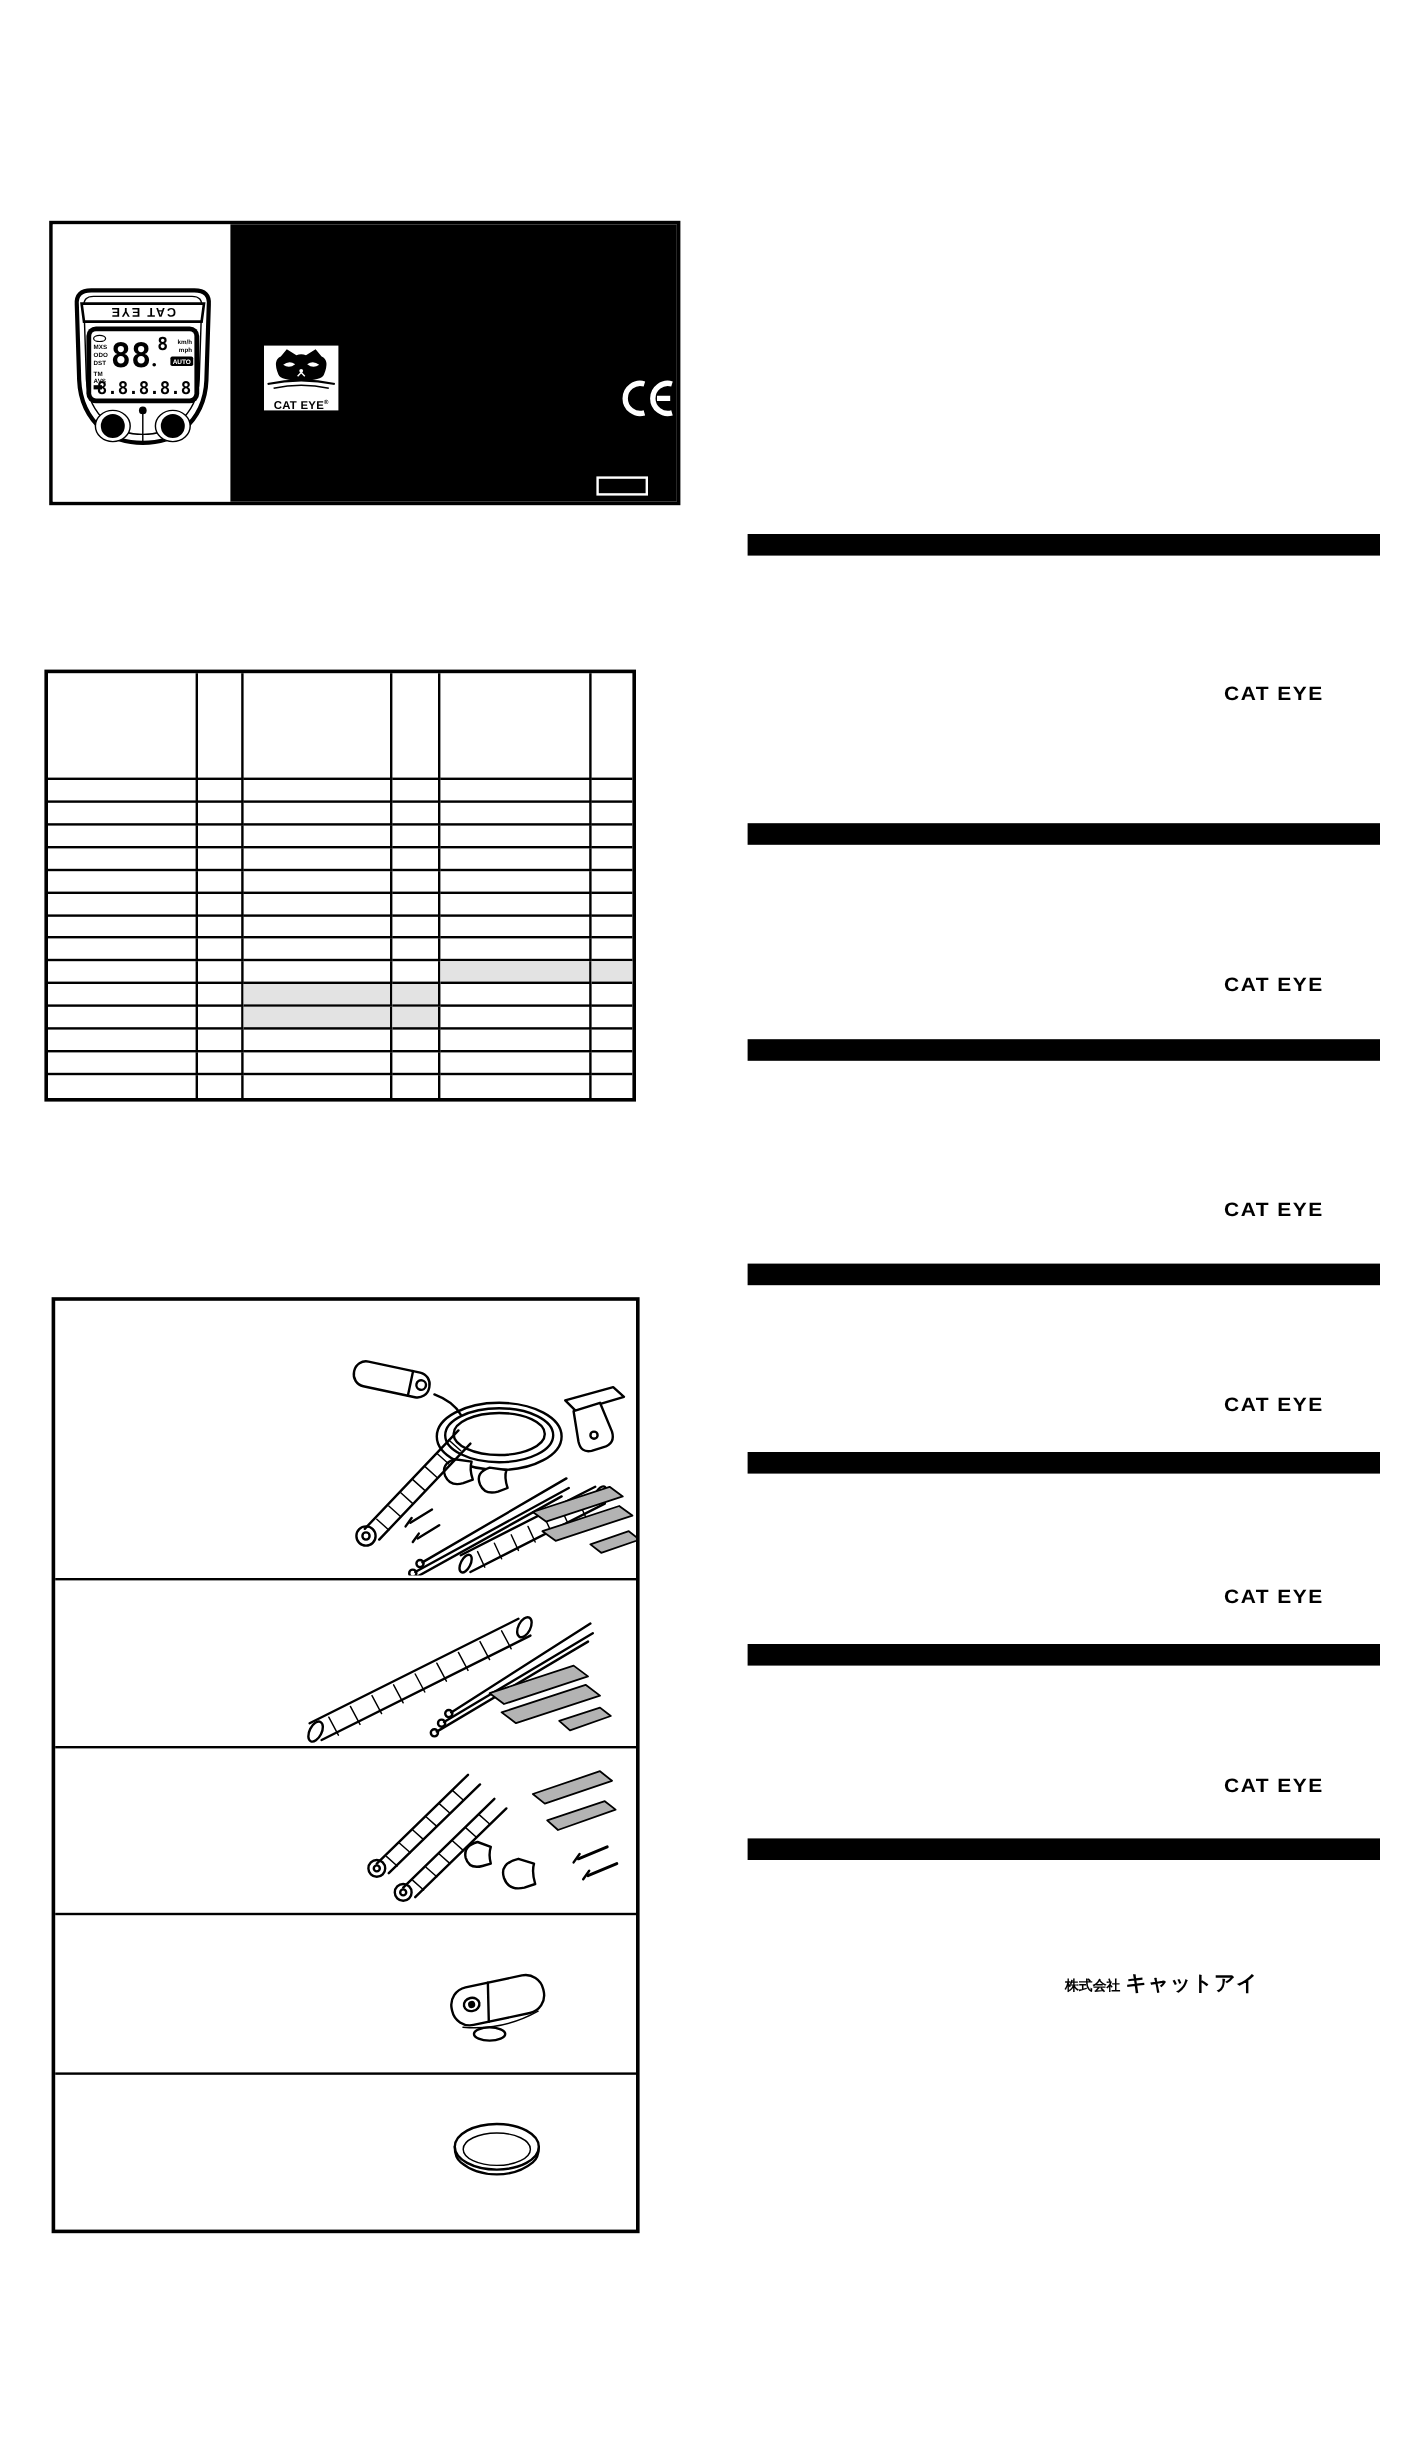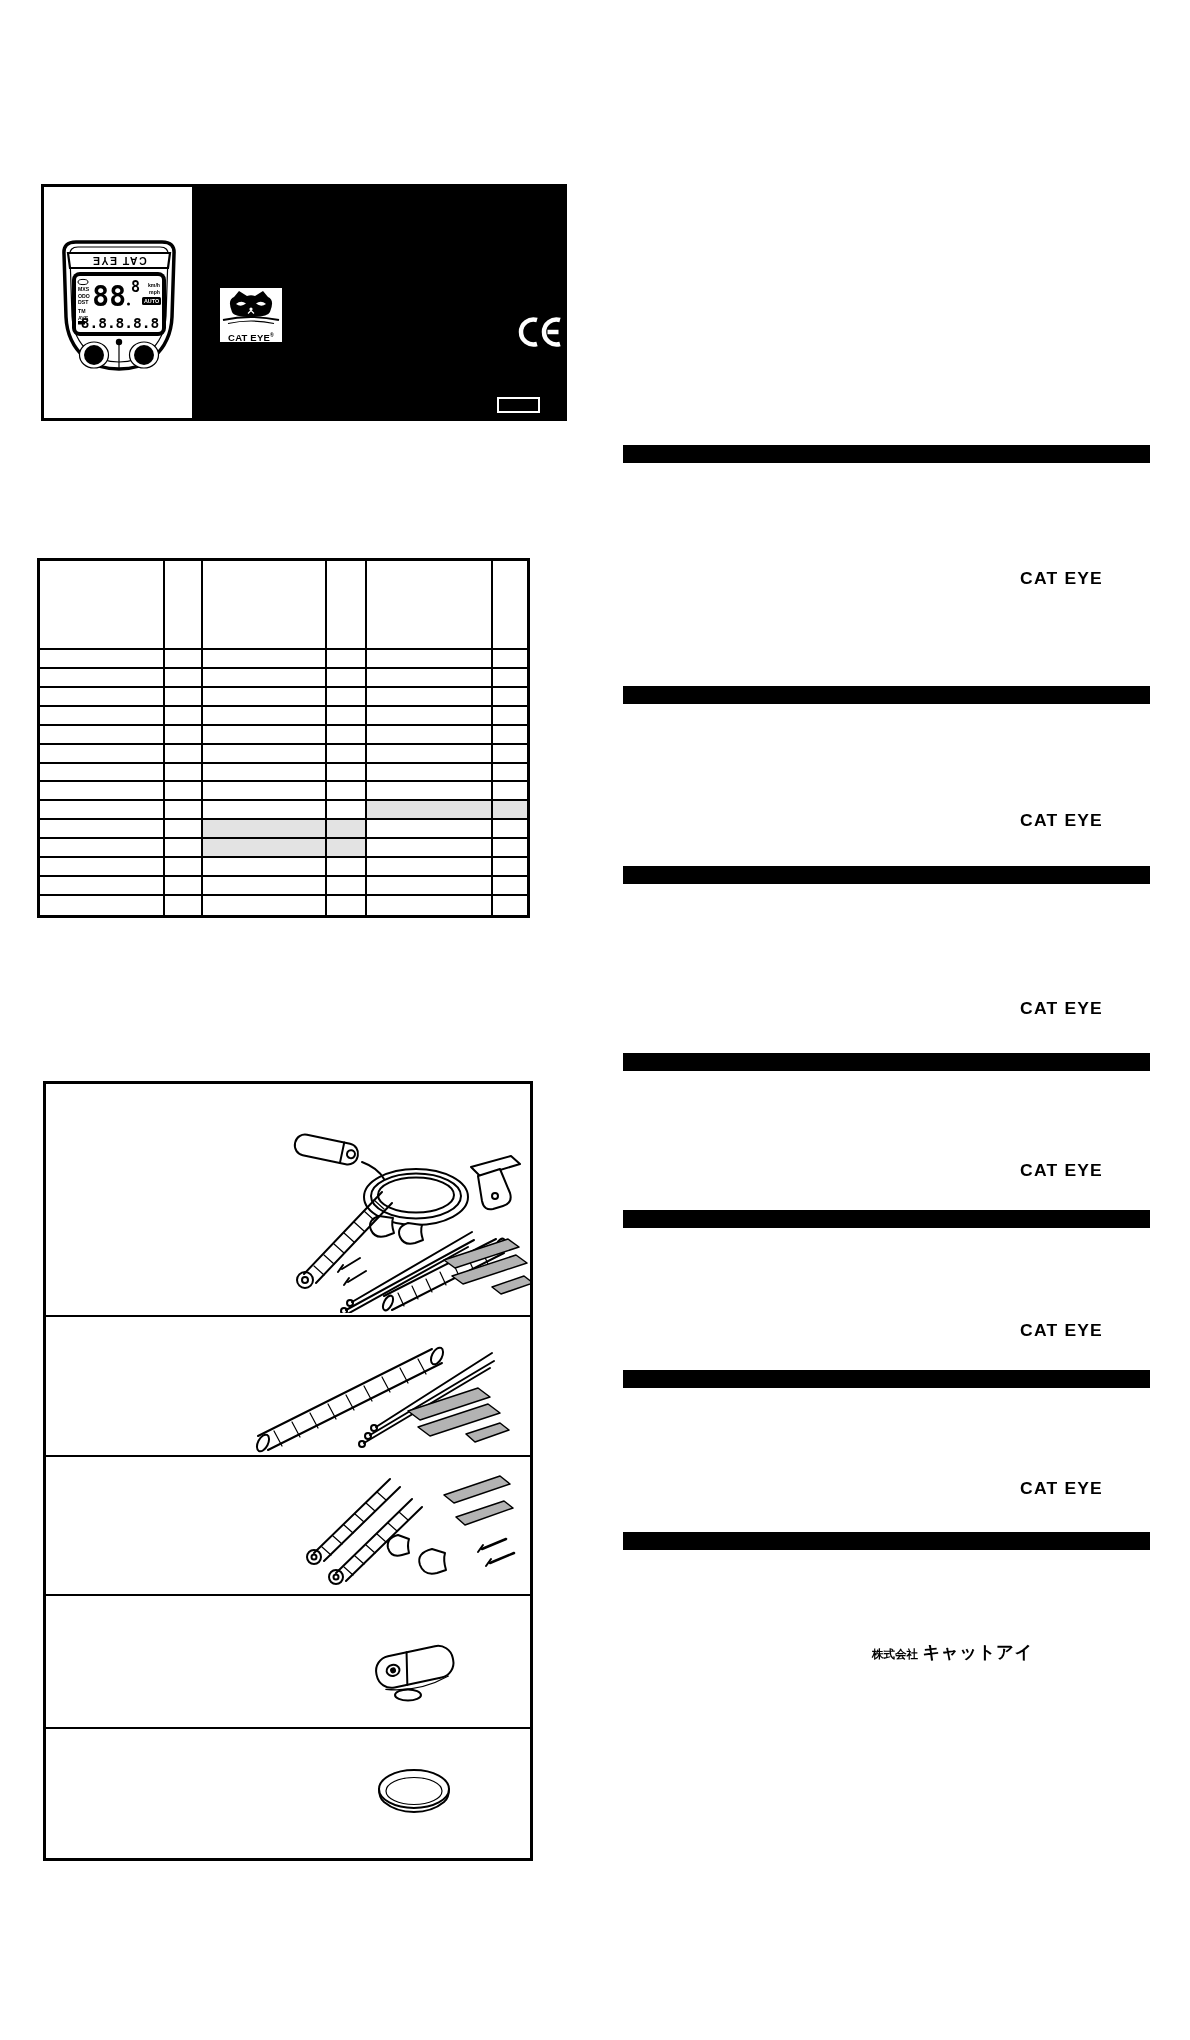--- a/index.html
+++ b/index.html
@@ -30,21 +30,21 @@
   .part-section + .part-section{border-top:2px solid #000;}
 
   
   .bar{left:623px;width:527px;height:18px;background:#000;}
   .bar1{top:445px;} .bar2{top:686px;} .bar3{top:866px;} .bar4{top:1053px;}
   .bar5{top:1210px;} .bar6{top:1370px;} .bar7{top:1532px;}
   .cateye-logo{left:953px;width:150px;text-align:right;font-weight:bold;
                font-size:17.5px;letter-spacing:1.2px;line-height:16px;transform:scaleY(.92);}
   .cw1{top:570px;} .cw2{top:812px;} .cw3{top:1000px;} .cw4{top:1162px;}
   .cw5{top:1322px;} .cw6{top:1480px;}
-  .company{left:872px;top:1640px;width:192px;text-align:left;white-space:nowrap;}
+  .company{left:872px;top:1640px;width:192px;text-align:center;white-space:nowrap;}
   .company .prefix{font-size:11.5px;font-weight:bold;}
   .company .name{font-size:17.5px;font-weight:bold;letter-spacing:.5px;}
 
   svg text{font-family:"Liberation Sans",sans-serif;}
   .seg{font-family:"DejaVu Sans Mono",monospace;font-weight:bold;}
 </style>
 </head>
 <body>
 
 <div class="page">

